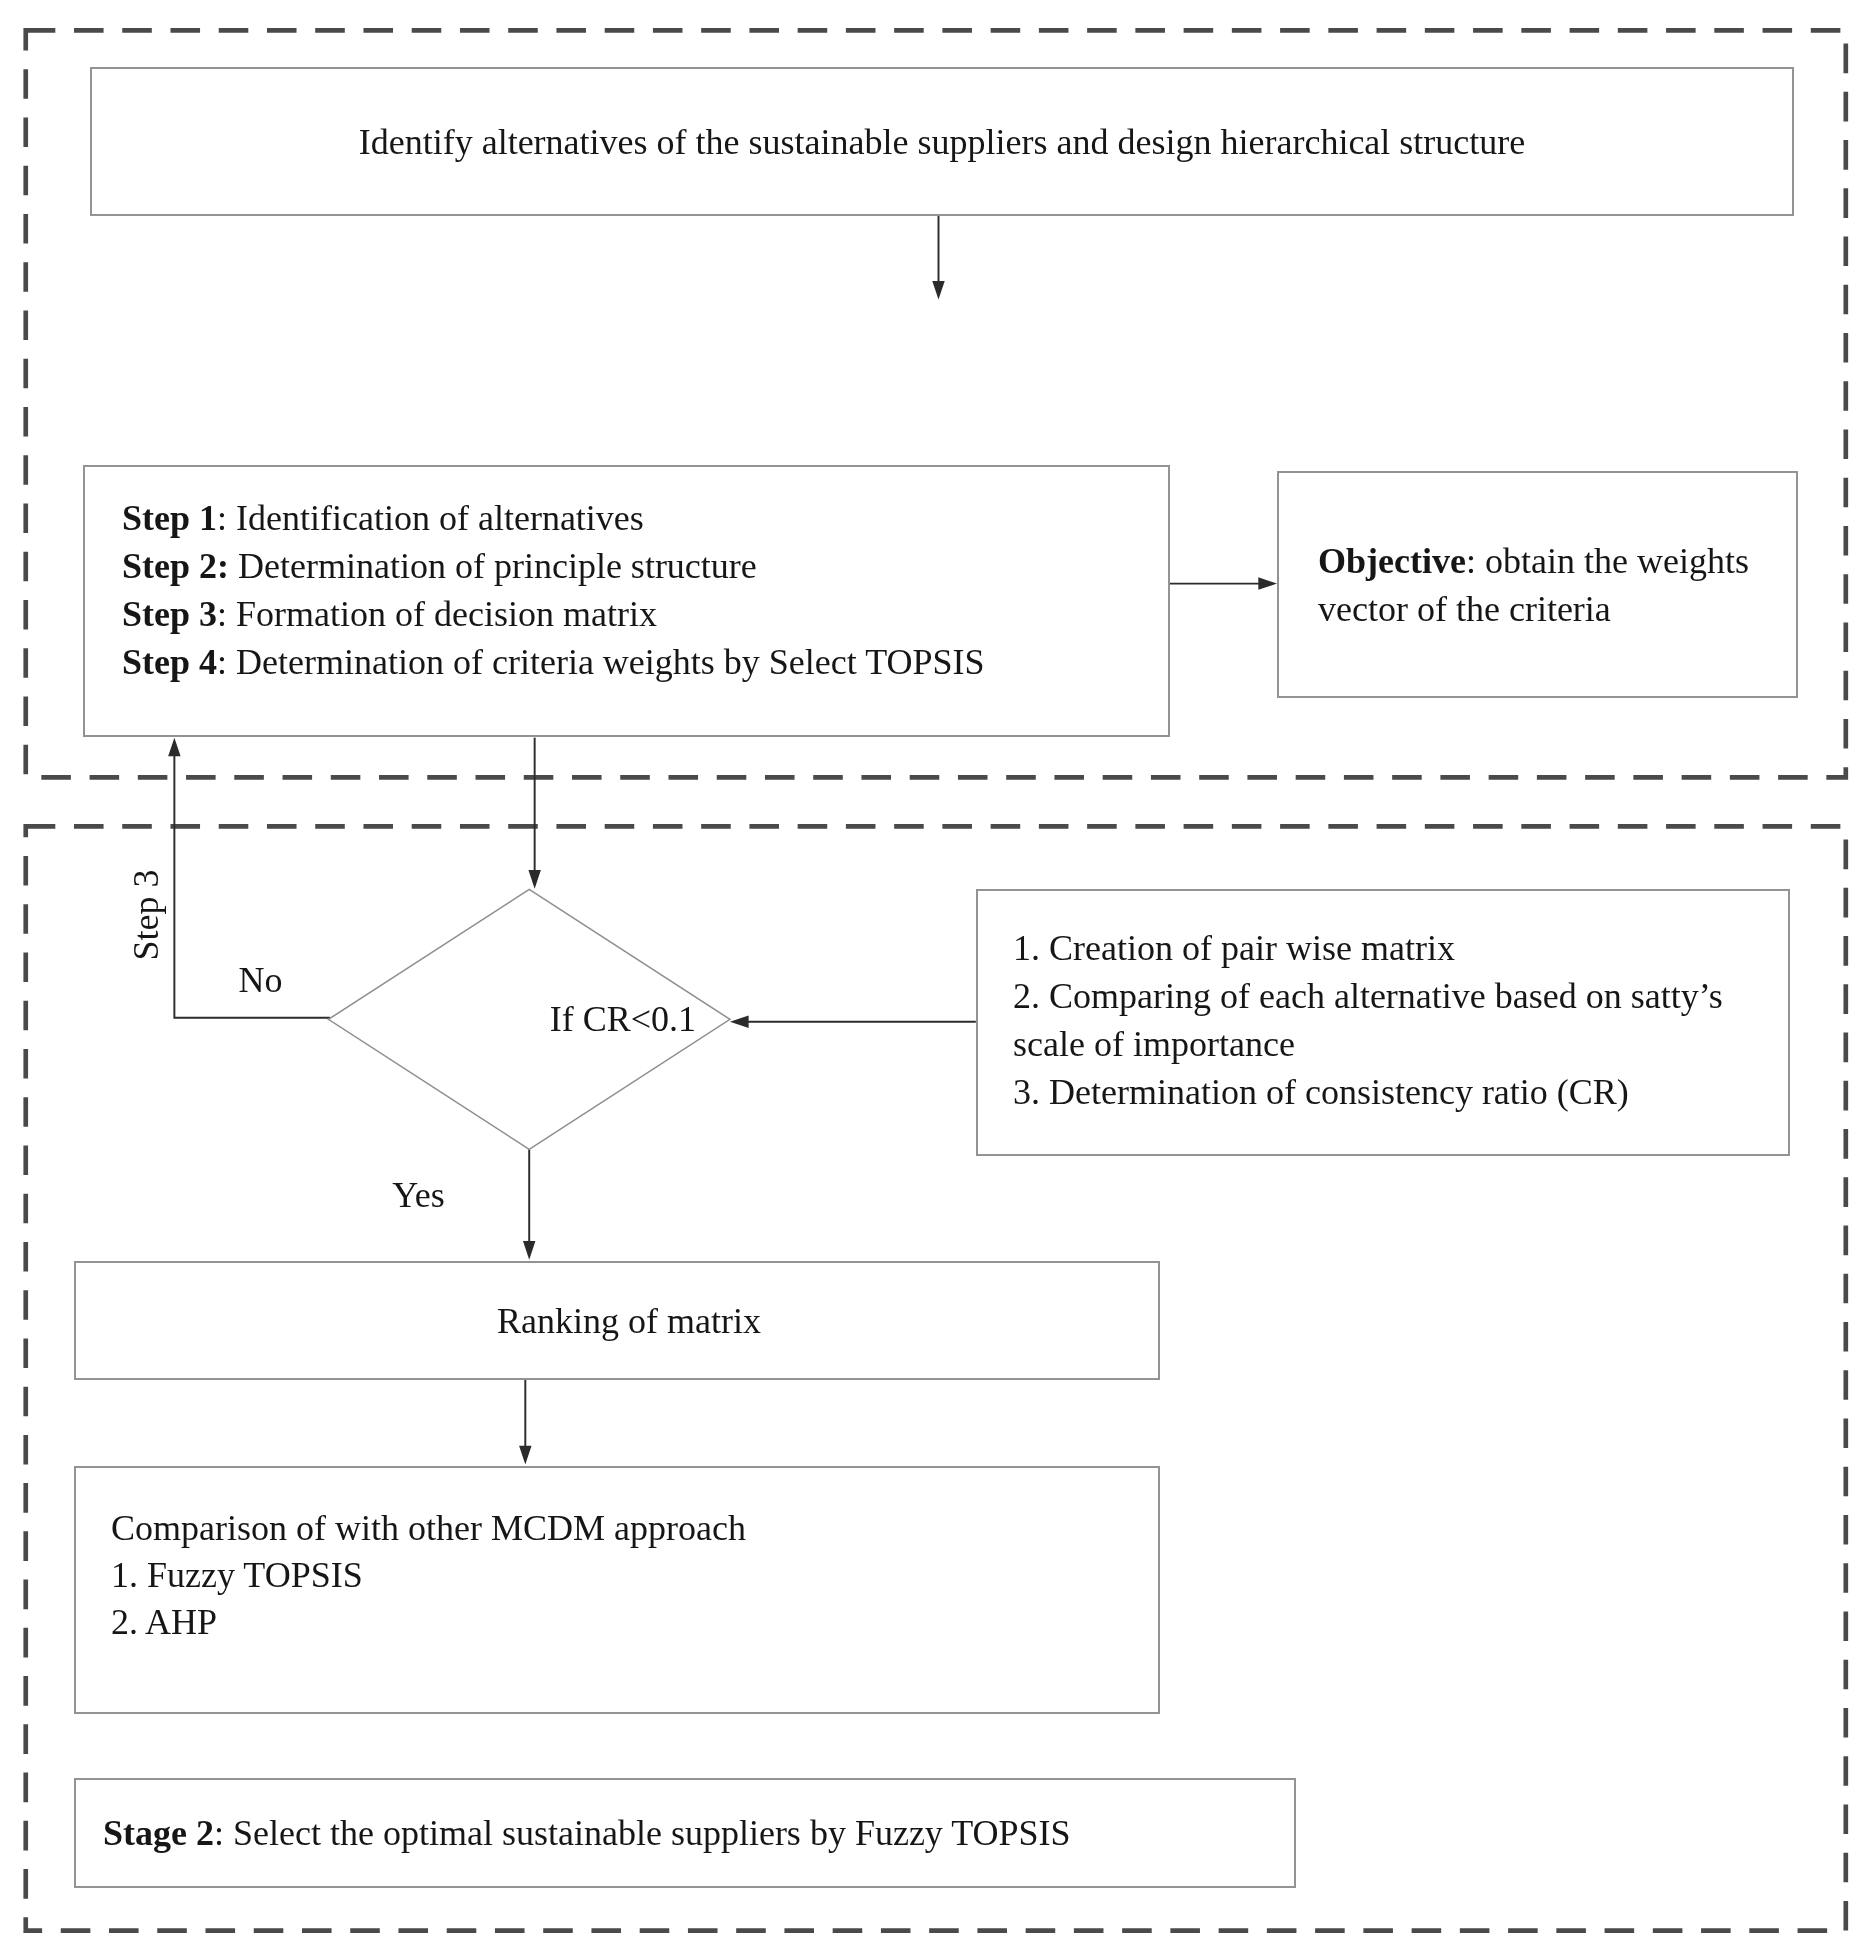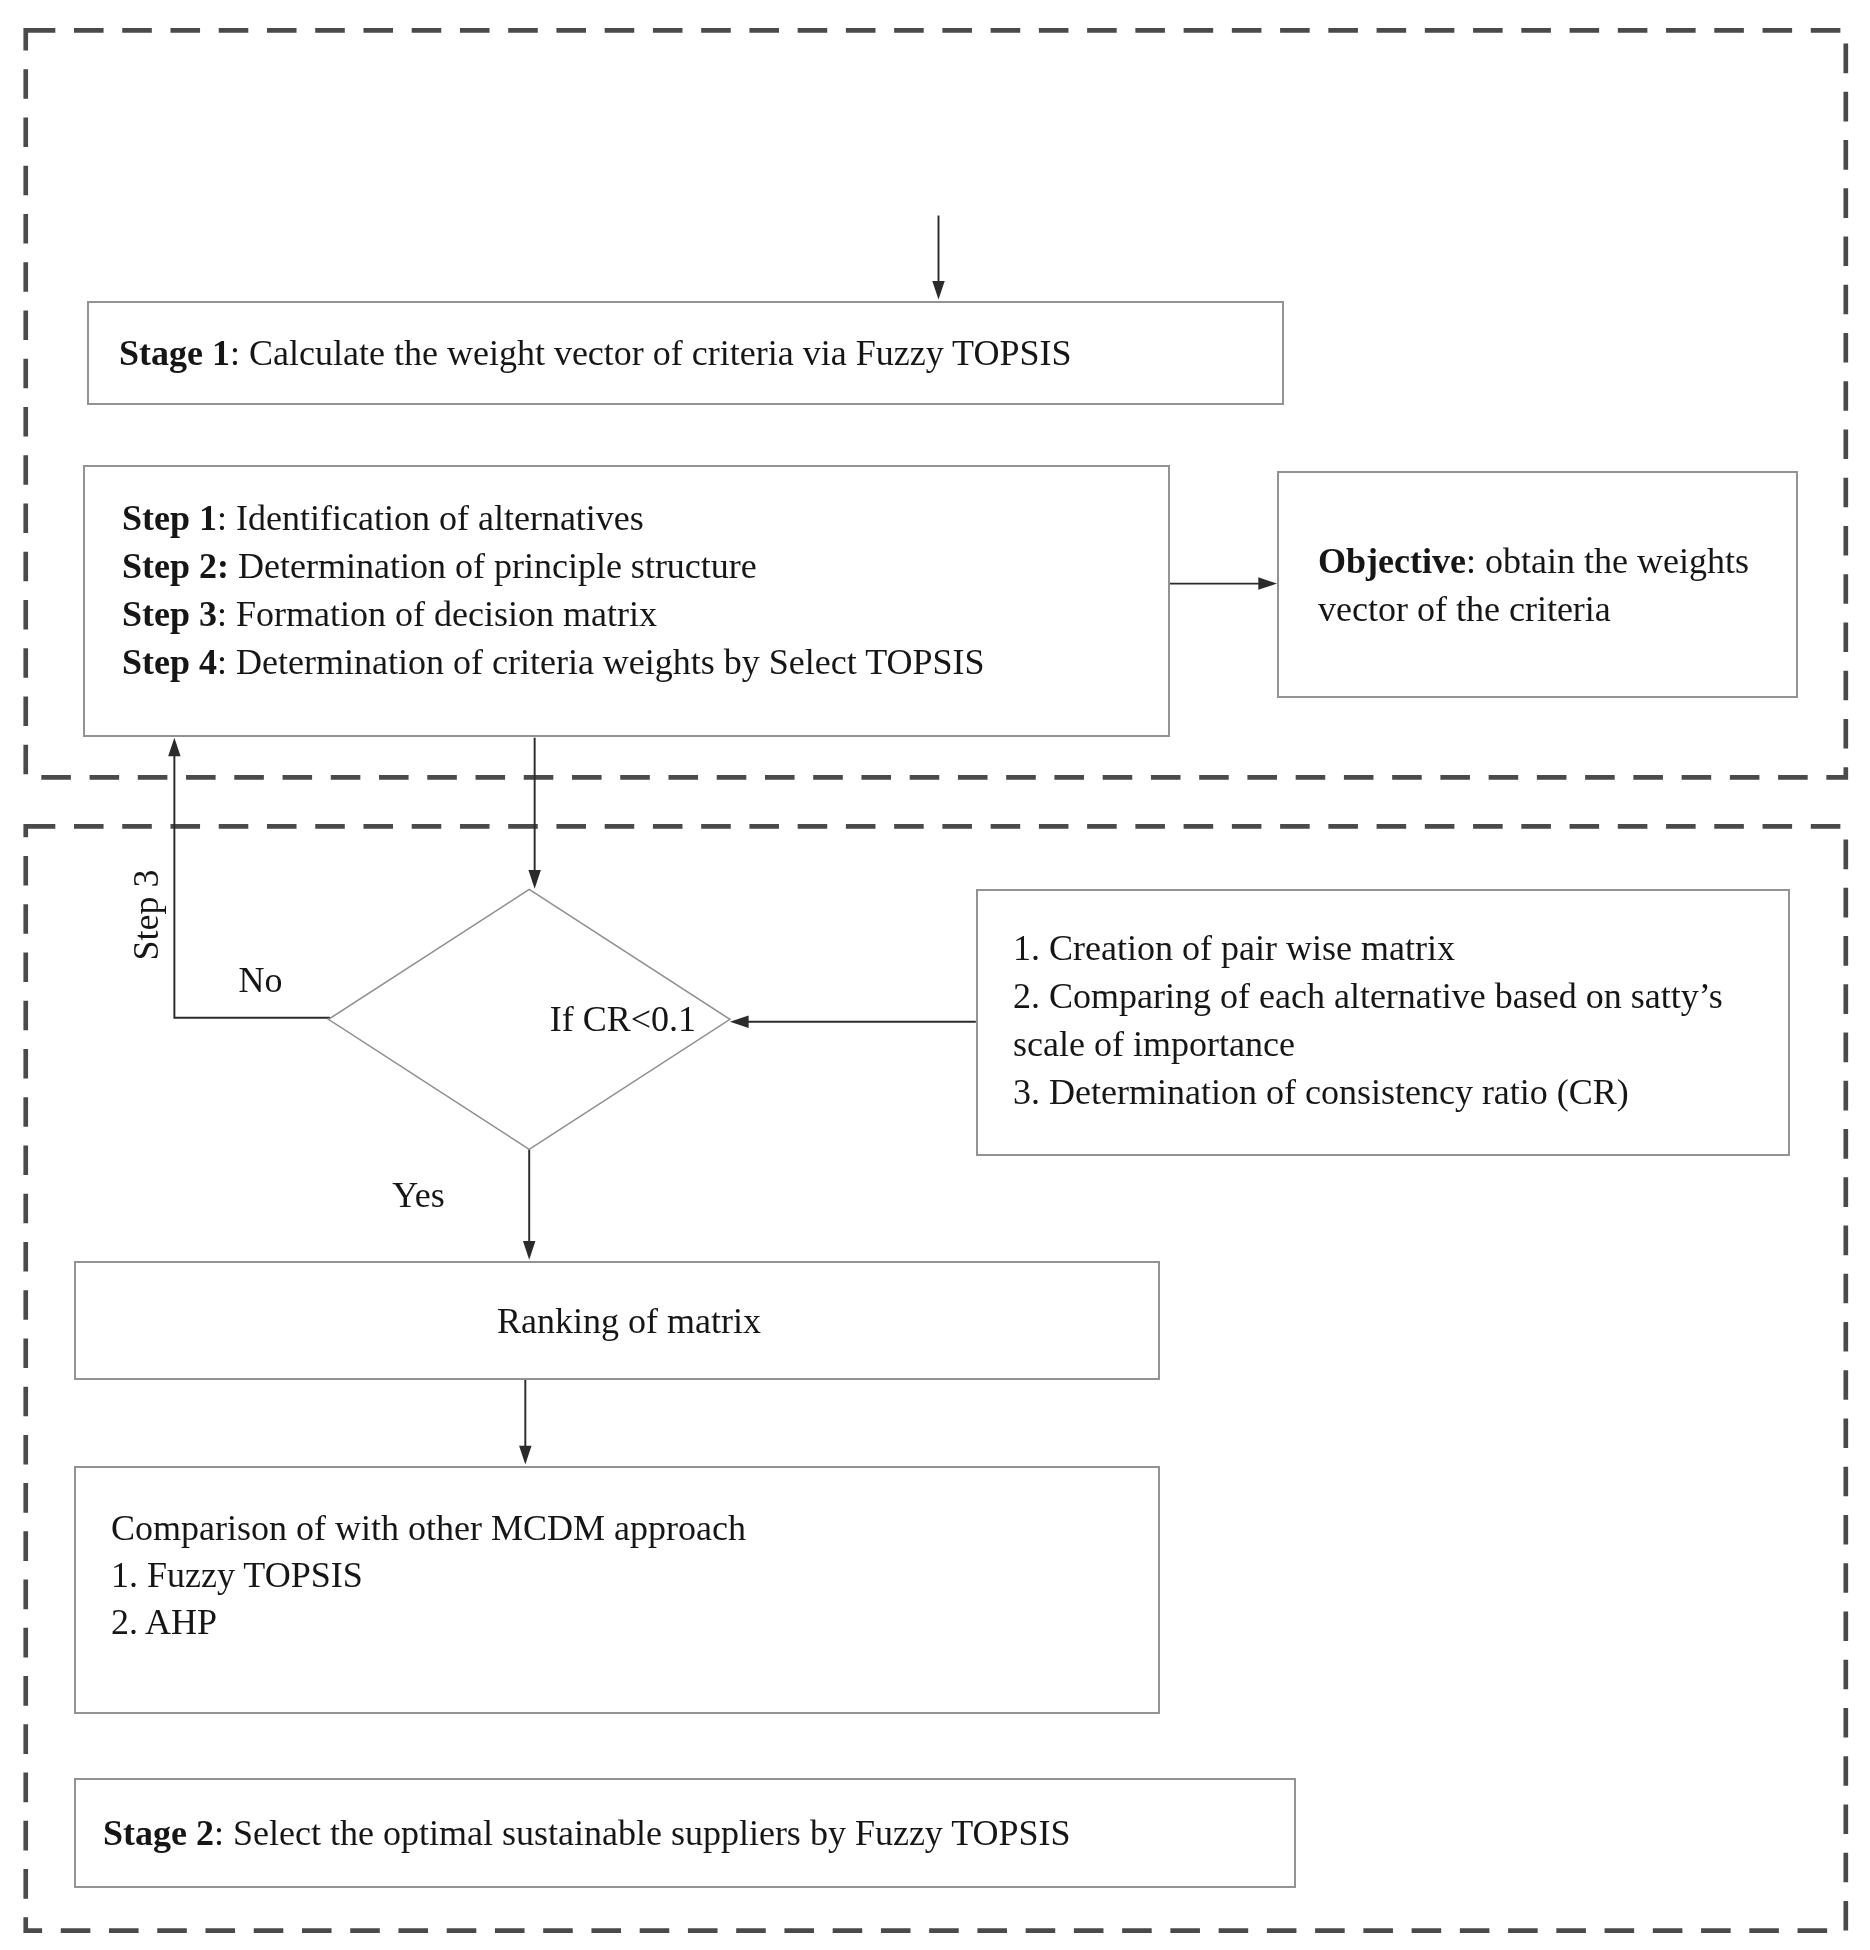--- a/index.html
+++ b/index.html
@@ -67,24 +67,24 @@
       <polygon points="687,1142 679,1118 695,1118"></polygon>
       <polygon points="224,948 216,972 232,972"></polygon>
       <polygon points="938,1313 962,1305 962,1321"></polygon>
       <polygon points="680,1619 672,1595 688,1595"></polygon>
       <polygon points="675,1882 667,1858 683,1858"></polygon>
     </g>
 
     <polygon points="680,1143 938,1310 680,1477 422,1310" fill="#ffffff" stroke="#8f8f8f" stroke-width="2"></polygon>
   </svg>
 
+  <div class="box vcenter hcenter" id="identify-box">
+    <span>Identify alternatives of the sustainable suppliers and design hierarchical structure</span>
+  </div>
 
-  <div class="box vcenter" id="stage1-box">
-    <span><span class="b">Stage 1</span><span>: Calculate the weight vector of criteria via Fuzzy TOPSIS</span></span>
-  </div>
 
   <div class="box" id="steps-box">
     <div><span class="b">Step 1</span><span>: Identification of alternatives</span></div>
     <div><span class="b">Step 2:</span><span> Determination of principle structure</span></div>
     <div><span class="b">Step 3</span><span>: Formation of decision matrix</span></div>
     <div><span class="b">Step 4</span><span>: Determination of criteria weights by Select TOPSIS</span></div>
   </div>
 
   <div class="box vcenter" id="objective-box">
     <span><span class="b">Objective</span><span>: obtain the weights vector of the criteria</span></span>

